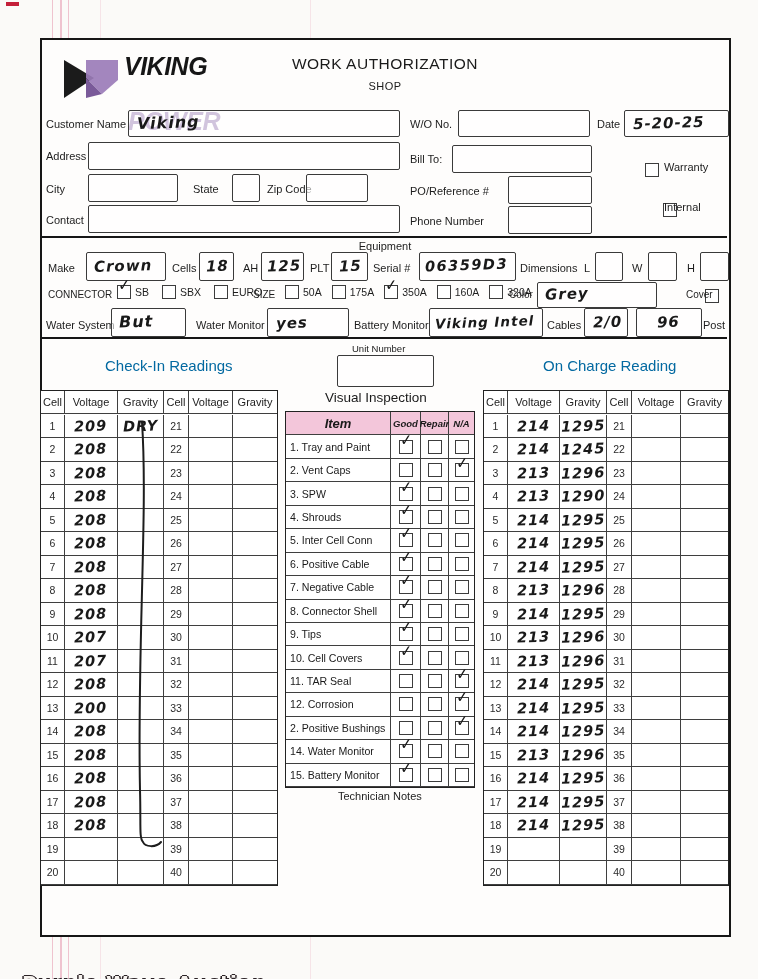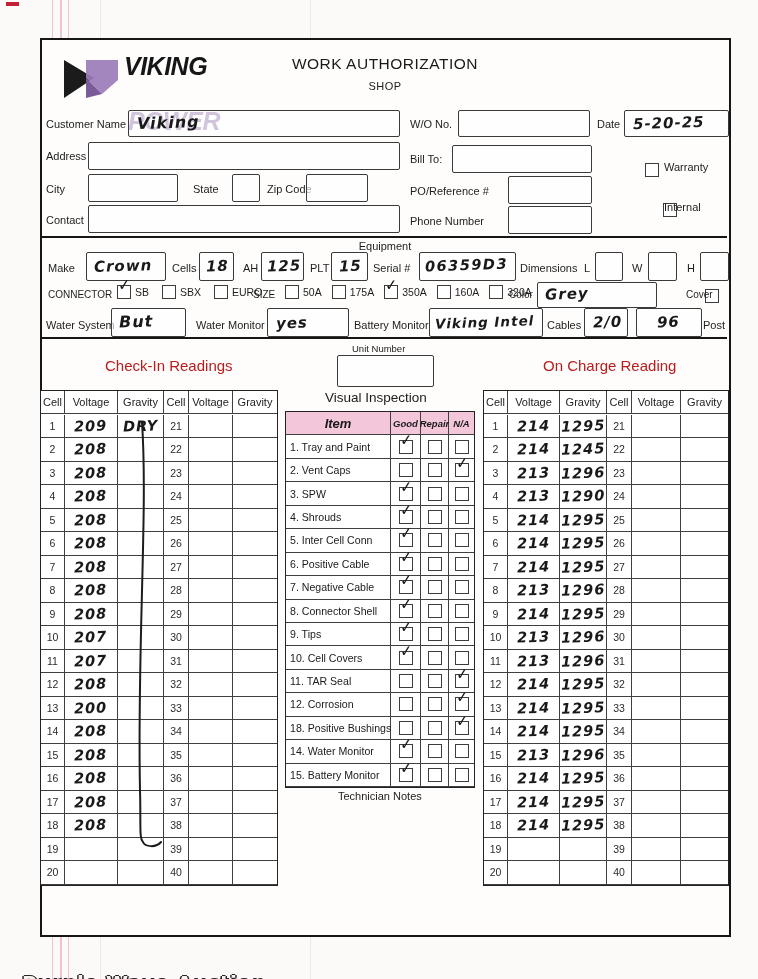--- a/index.html
+++ b/index.html
@@ -27,21 +27,21 @@
   .tick{
     position:absolute;left:0px;top:-8px;font-size:15px;font-weight:700;color:#161616;
     font-family:"DejaVu Sans", sans-serif;transform:rotate(-6deg);line-height:1;
   }
   .opt{display:inline-flex;align-items:center;gap:4px;}
   .opt .lbl{font-size:10.5px;}
   .optrow{display:flex;align-items:center;}
   .divider{left:40px;width:687px;height:2px;background:#161616;}
   .title-main{font-size:15.5px;letter-spacing:.5px;text-align:center;}
   .title-sub{font-size:11px;text-align:center;letter-spacing:.5px;}
-  .section-title{font-size:15px;color:#b91c1c;}
+  .section-title{font-size:15px;color:#0369a1;}
   
   .brand1{font-size:25px;font-weight:bold;font-style:italic;letter-spacing:-.5px;color:#161616;line-height:1;}
   .brand2{font-size:25px;font-weight:bold;font-style:italic;letter-spacing:-.5px;line-height:.95;}
   
   .rtable{display:grid;border:1.6px solid #222;background:#fff;}
   .t-left{grid-template-columns:24px 53px 46px 25px 44px 44px;grid-auto-rows:23.5px;}
   .t-right{grid-template-columns:24px 52px 47px 25px 49px 47px;grid-auto-rows:23.5px;}
   .rtable .hc{height:22px;}
   .rtable>div{border-right:1px solid #3f3f3f;border-bottom:1px solid #3f3f3f;display:flex;align-items:center;justify-content:center;overflow:hidden;}
   .rtable>div:nth-child(6n){border-right:none;}
@@ -650,21 +650,21 @@
         <span class="cb"></span>
       </div>
       <div class="cbc">
         <span class="cb"></span>
       </div>
       <div class="cbc">
         <span class="cb">
           <span class="tick">✓</span>
         </span>
       </div>
-      <div class="item-lbl">18. Positive Bushings</div>
+      <div class="item-lbl">2. Positive Bushings</div>
       <div class="cbc">
         <span class="cb"></span>
       </div>
       <div class="cbc">
         <span class="cb"></span>
       </div>
       <div class="cbc">
         <span class="cb">
           <span class="tick">✓</span>
         </span>

